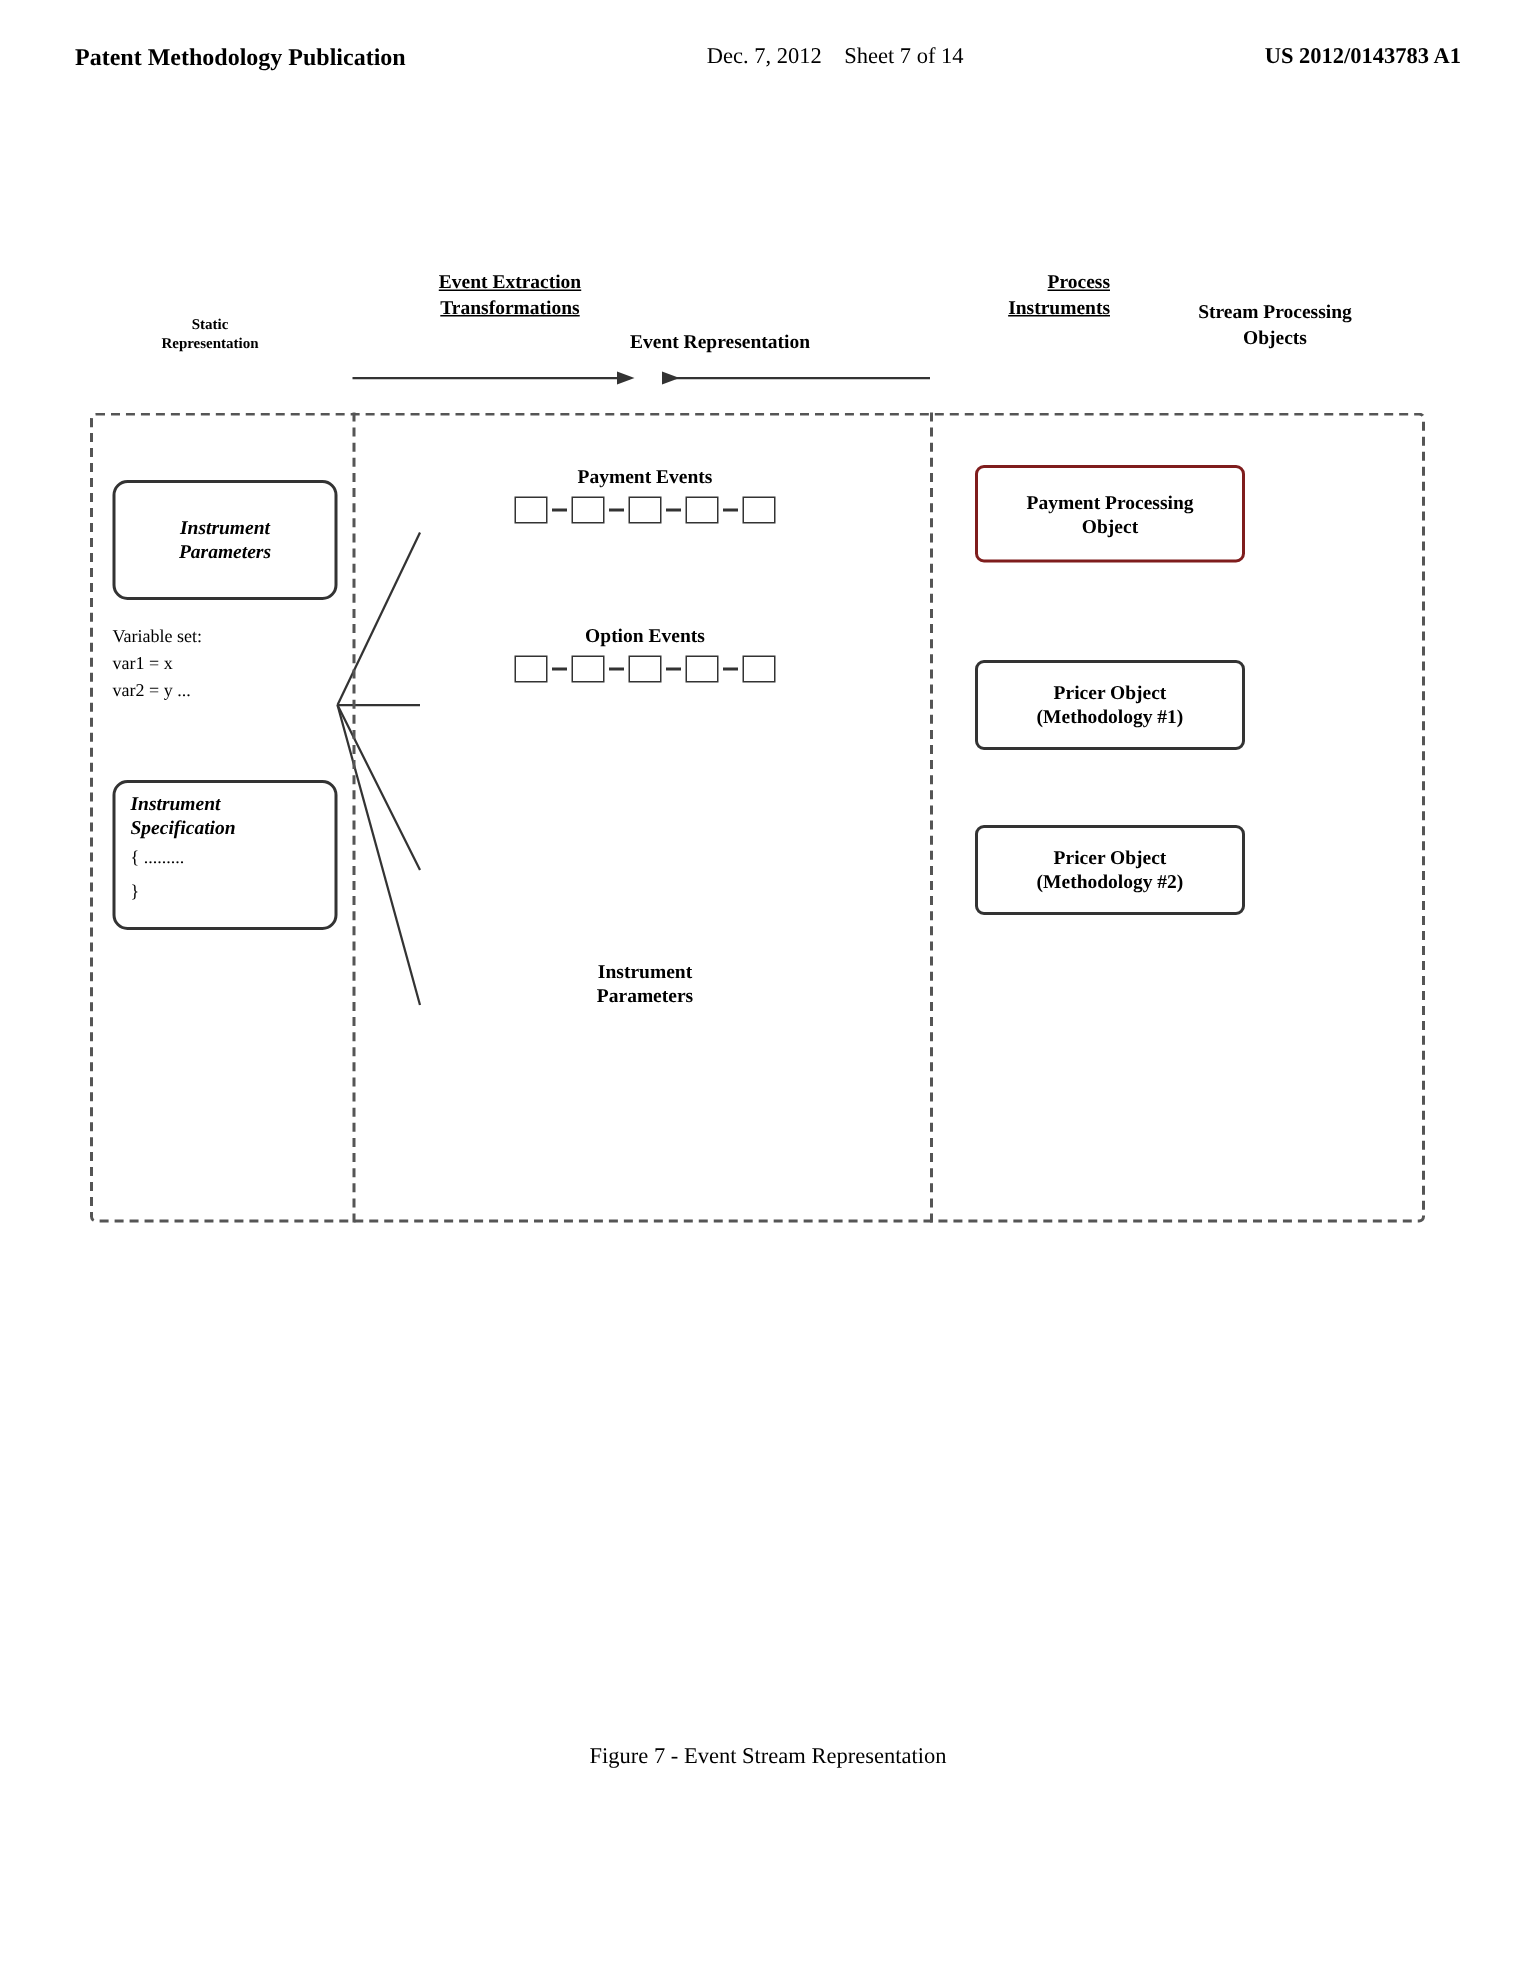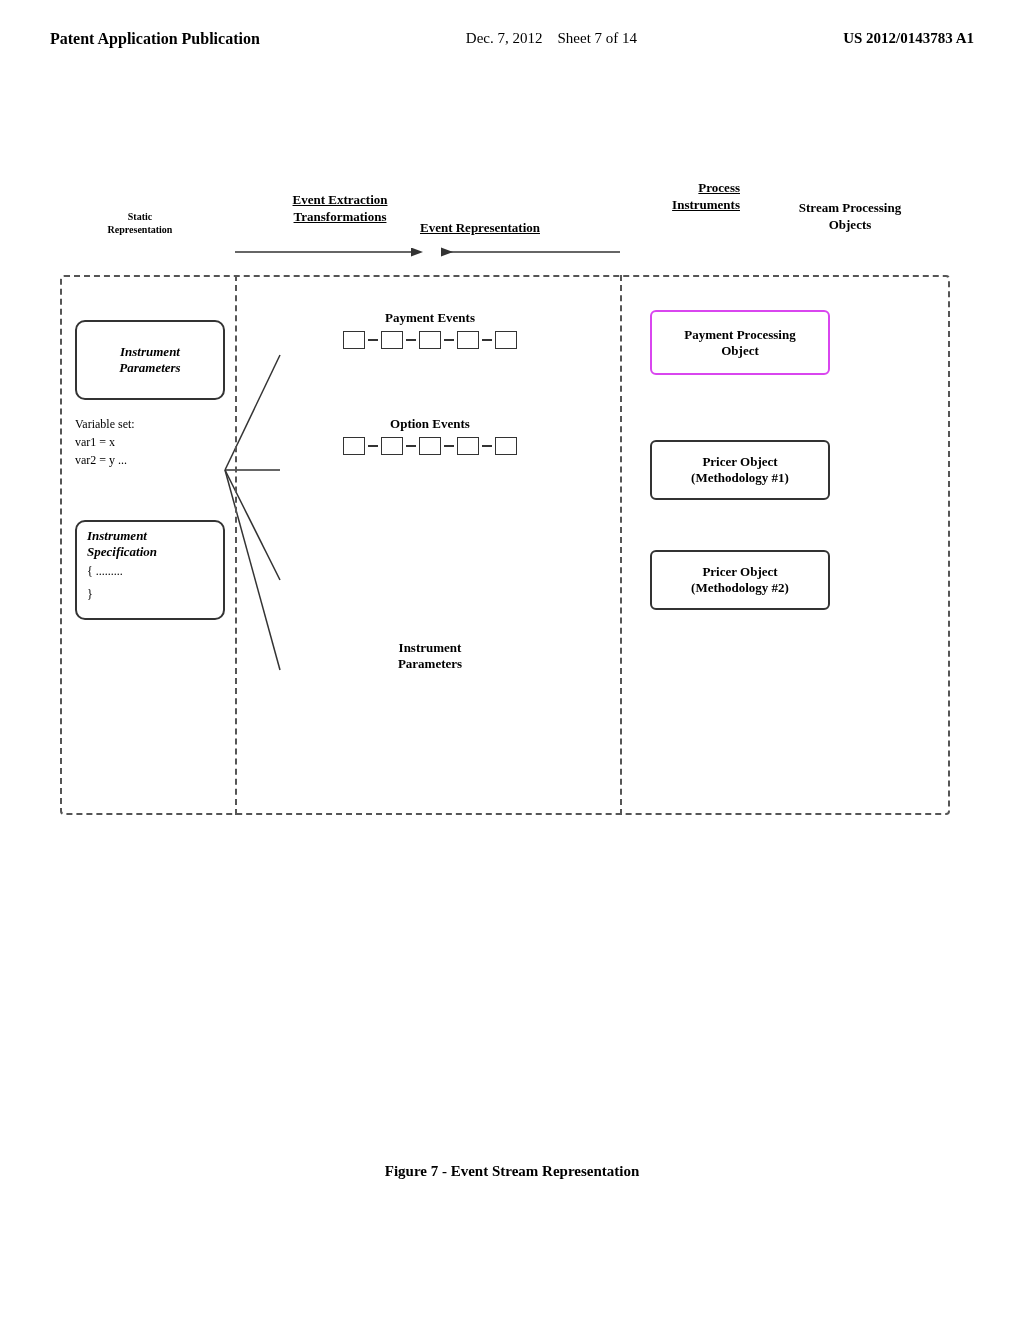--- a/index.html
+++ b/index.html
@@ -53,21 +53,21 @@
       position: absolute;
       left: 10px;
       width: 140px;
       top: 30px;
     }
 
     .col-label-event-extraction {
       position: absolute;
       left: 200px;
       width: 160px;
-      top: 12px;
+      top: 0px;
       text-align: center;
     }
 
     .col-label-event-rep {
       position: absolute;
       left: 340px;
       width: 160px;
       top: 40px;
       text-align: center;
     }
@@ -229,21 +229,21 @@
       font-weight: bold;
     }
 
     
     .payment-processing-box {
       position: absolute;
       top: 130px;
       left: 590px;
       width: 180px;
       height: 65px;
-      border: 2px solid #d946ef;
+      border: 2px solid #7f1d1d;
       border-radius: 6px;
       display: flex;
       align-items: center;
       justify-content: center;
       text-align: center;
       font-size: 13px;
       font-weight: bold;
     }
 
     .pricer-obj1-box {
@@ -288,29 +288,29 @@
       pointer-events: none;
     }
 
     
     .figure-caption {
       position: absolute;
       bottom: 140px;
       left: 50%;
       transform: translateX(-50%);
       font-size: 15px;
-      font-weight: bold;
+      font-weight: normal;
       text-align: center;
     }
   </style>
 </head>
 <body>
 
 <div class="header">
-  <div class="header-left">Patent Application Publication</div>
+  <div class="header-left">Patent Methodology Publication</div>
   <div class="header-center">
     <span>Dec. 7, 2012</span>&nbsp;&nbsp;&nbsp;
     <span>Sheet 7 of 14</span>
   </div>
   <div class="header-right">US 2012/0143783 A1</div>
 </div>
 
 <div class="diagram-area">
 
   <svg class="diagram-svg" xmlns="http://www.w3.org/2000/svg">
@@ -342,21 +342,21 @@
     <div style="white-space:pre-line; font-size:10px; font-weight:bold;">Static
 Representation</div>
   </div>
 
   <div class="col-label col-label-event-extraction">
     <div style="text-decoration:underline; font-size:13px; font-weight:bold; white-space:pre-line;">Event Extraction
 Transformations</div>
   </div>
 
   <div class="col-label col-label-event-rep">
-    <div style="text-decoration:underline; font-size:13px; font-weight:bold;">Event Representation</div>
+    <div style="font-size:13px; font-weight:bold;">Event Representation</div>
   </div>
 
   <div class="col-label col-label-process">
     <div style="text-decoration:underline; font-size:13px; font-weight:bold; white-space:pre-line;text-align:right;">Process
 Instruments</div>
   </div>
 
   <div class="col-label col-label-stream">
     <div style="font-size:13px; font-weight:bold; white-space:pre-line;">Stream Processing
 Objects</div>

